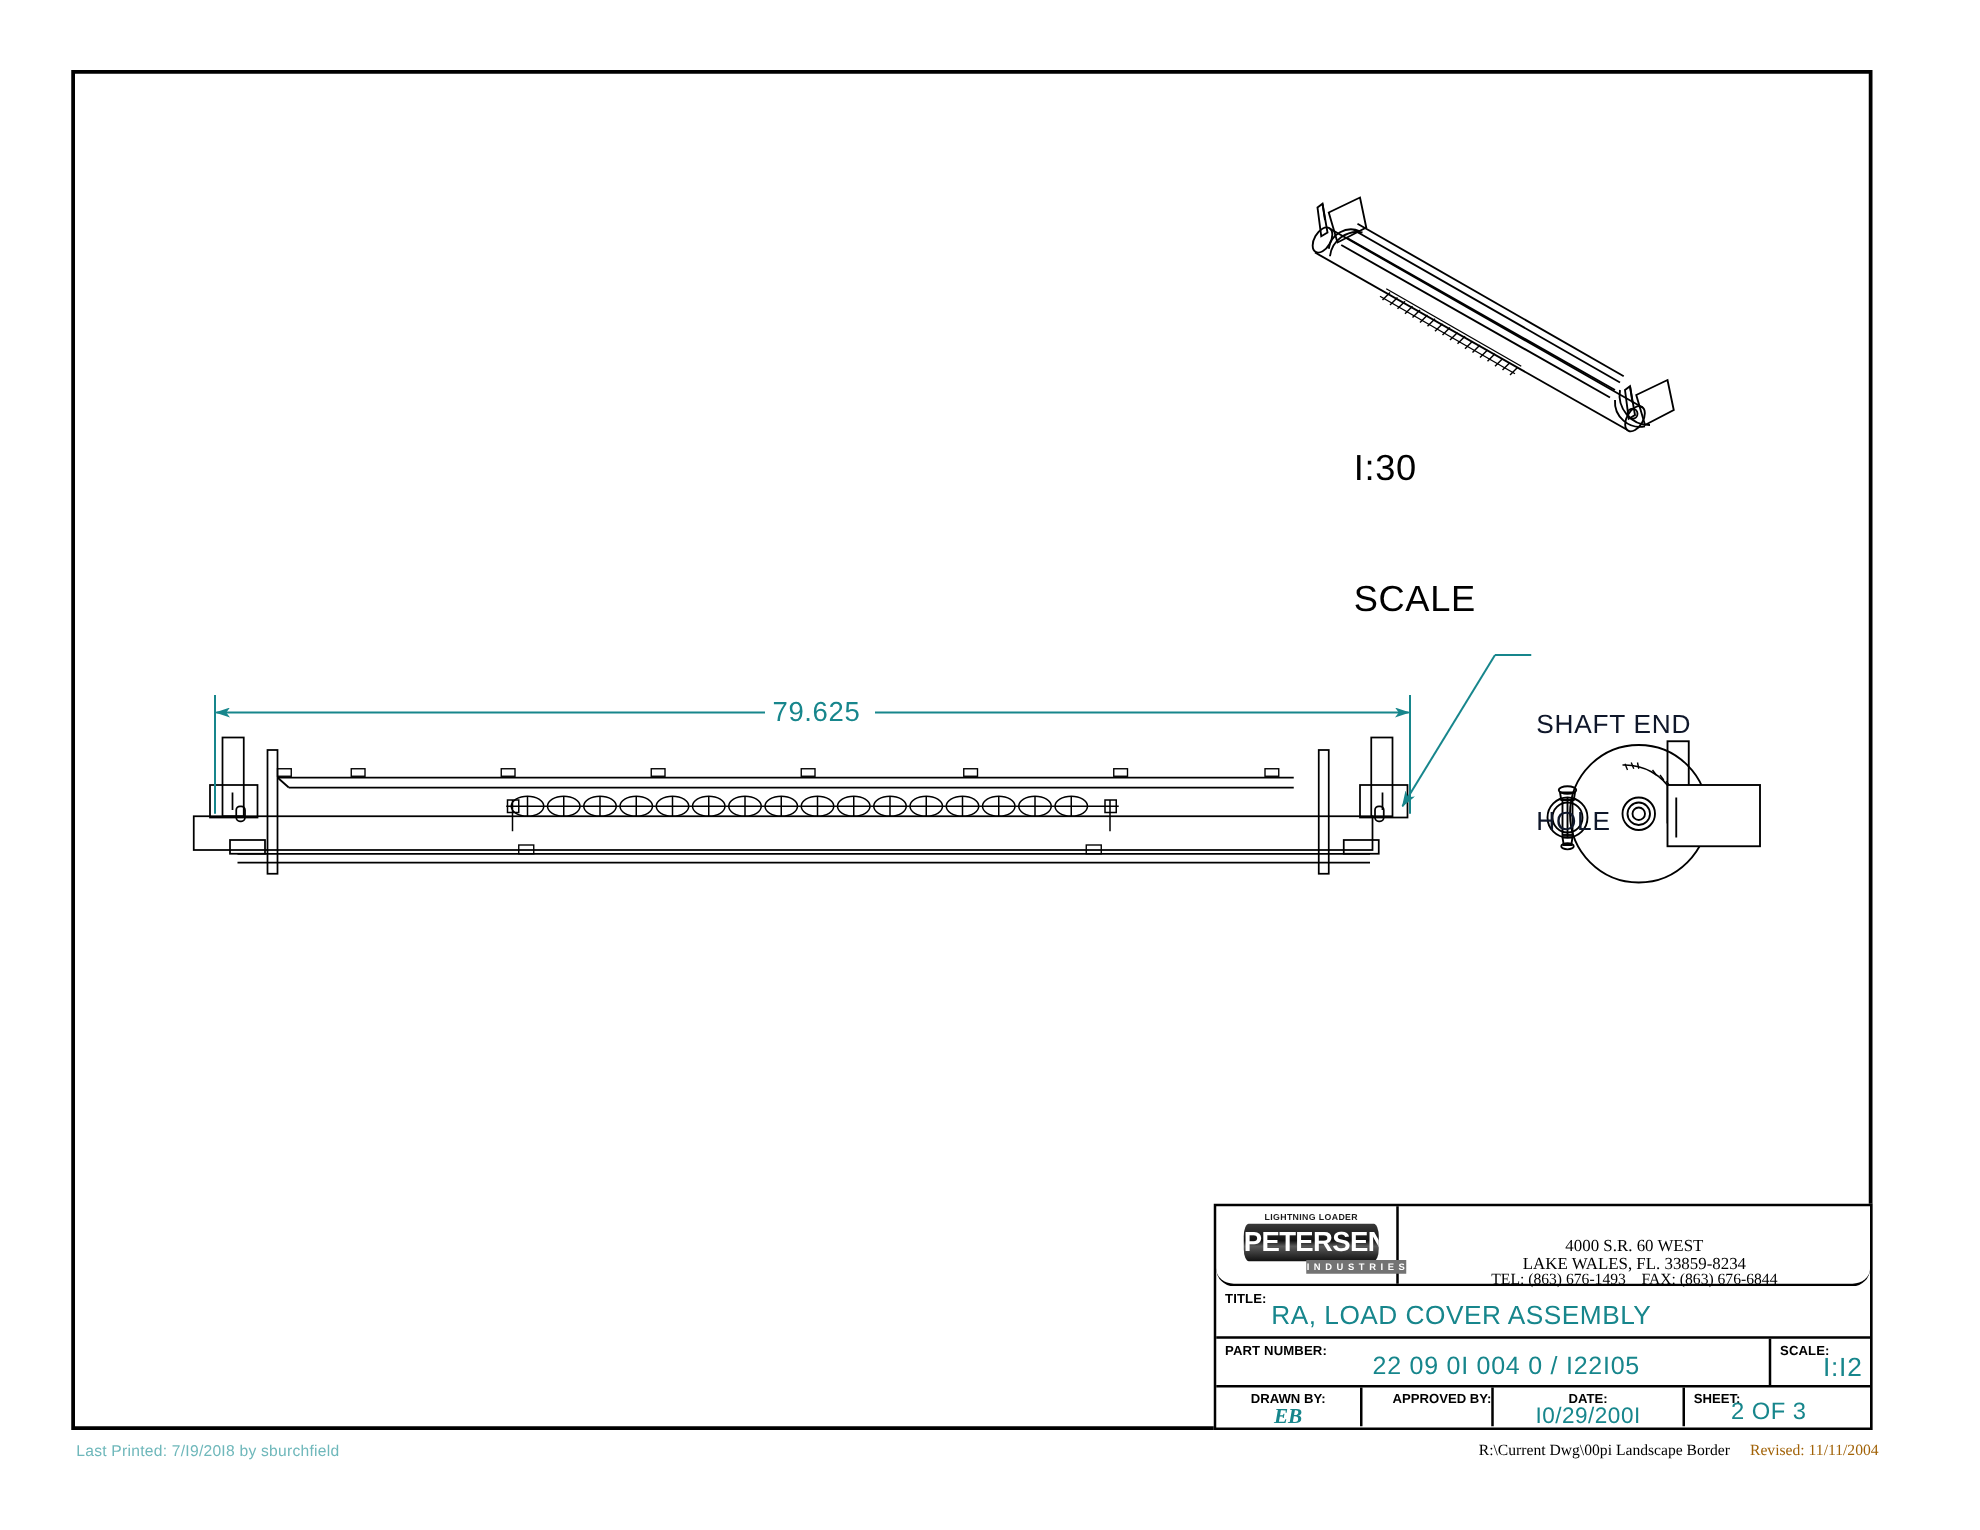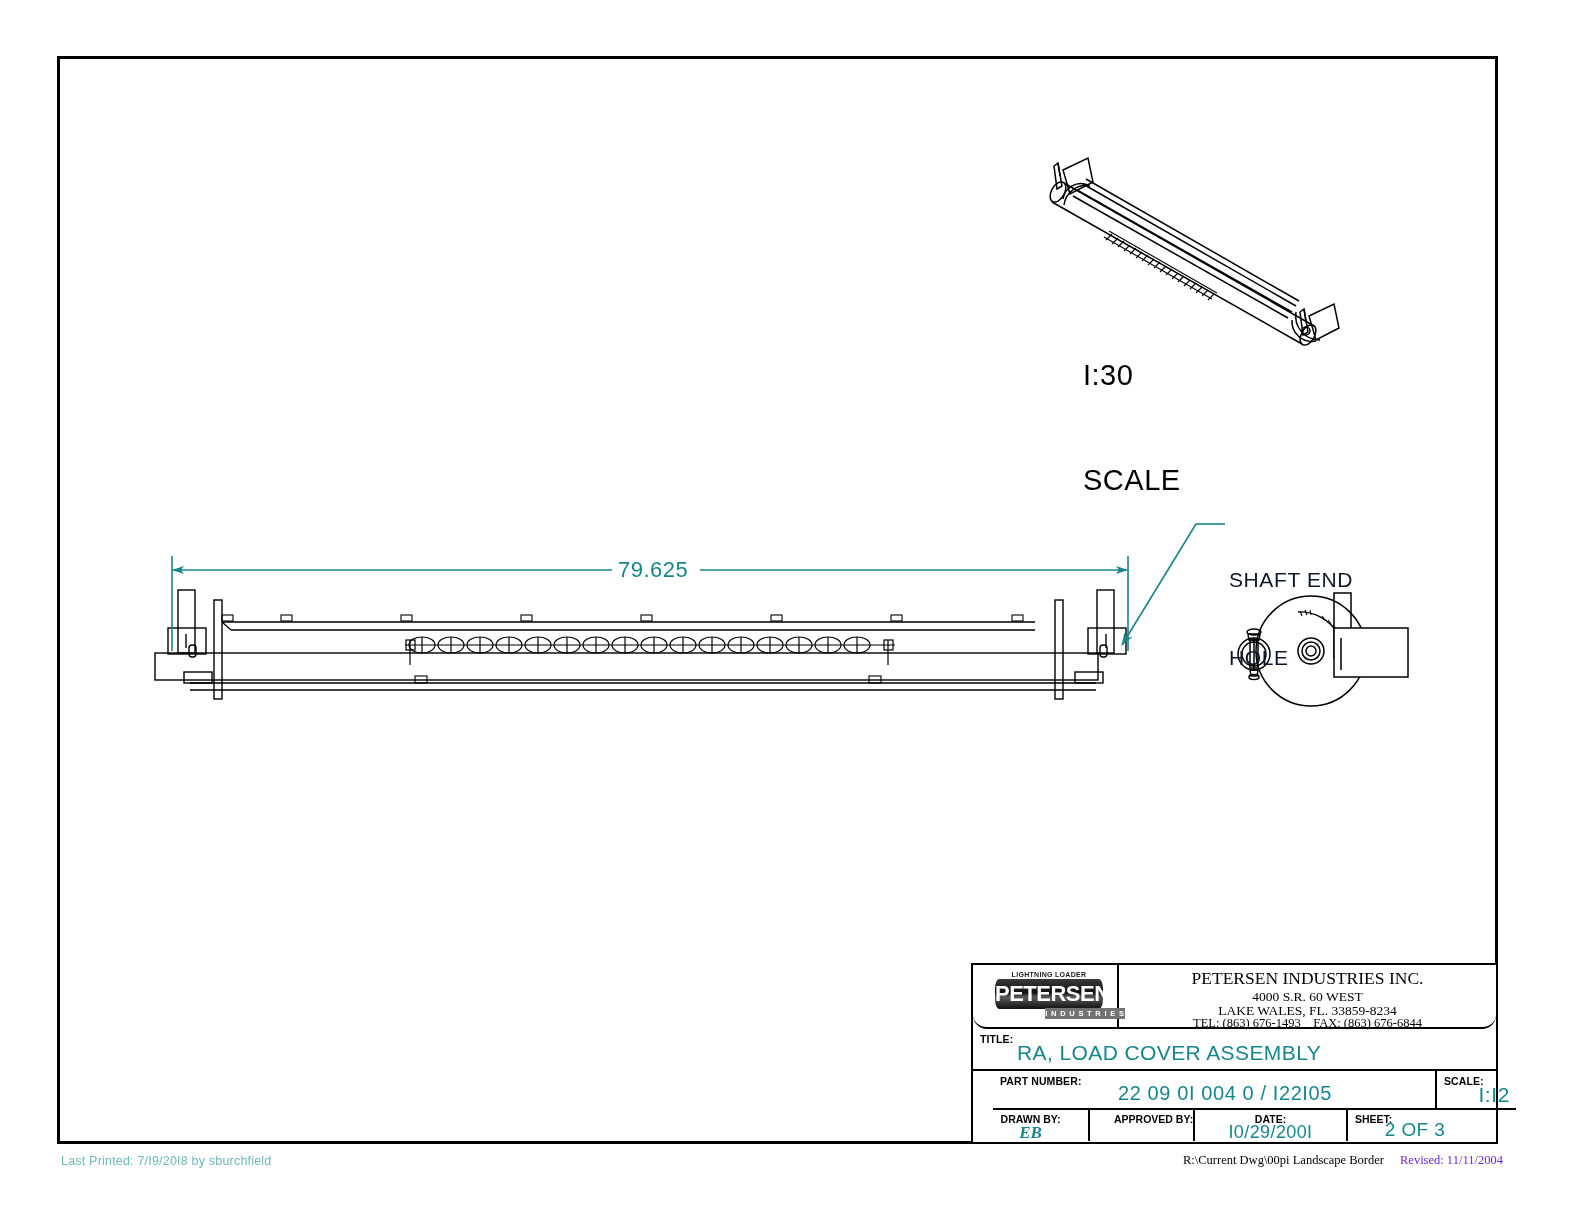--- a/index.html
+++ b/index.html
@@ -81,21 +81,21 @@
     font-size: 12.5px;
     color: #000000;
     font-family: "Liberation Serif", serif;
     white-space: pre;
   }
   #footer-revised {
     position: absolute;
     left: 1400px;
     top: 1153px;
     font-size: 12.5px;
-    color: #6d28d9;
+    color: #a16207;
     font-family: "Liberation Serif", serif;
     white-space: pre;
   }
   
   #title-block {
     position: absolute;
     left: 971px;
     top: 963px;
     width: 527px;
     height: 181px;
@@ -113,21 +113,20 @@
     border-bottom: 2.5px solid #000000;
     border-radius: 14px;
   }
   #tb-row-title {
     height: 42px;
     border-bottom: 2.5px solid #000000;
   }
   #tb-row-partnum {
     height: 39px;
     border-bottom: 2.5px solid #000000;
-    margin-left: 20px;
   }
   #tb-row-bottom {
     height: 31px;
   }
   .tb-cell {
     position: relative;
     box-sizing: border-box;
     height: 100%;
   }
   .tb-divider {
@@ -527,21 +526,20 @@
 
     <div class="tb-row" id="tb-row-company">
       <div class="tb-cell tb-divider" id="tb-logo-cell">
         <div id="logo-wrap">
           <div id="logo-tagline">LIGHTNING LOADER</div>
           <div id="logo-main">PETERSEN</div>
           <div id="logo-sub">I N D U S T R I E S</div>
         </div>
       </div>
       <div class="tb-cell" id="tb-company-cell">
-        <div id="company-name">PETERSEN INDUSTRIES INC.</div>
         <div id="company-addr1">4000 S.R. 60 WEST</div>
         <div id="company-addr2">LAKE WALES, FL. 33859-8234</div>
         <div id="company-contact">TEL: (863) 676-1493    FAX: (863) 676-6844</div>
       </div>
     </div>
 
     <div class="tb-row" id="tb-row-title">
       <div class="tb-cell" id="tb-title-cell">
         <div class="tb-caption">TITLE:</div>
         <div class="tb-value" id="title-value">RA, LOAD COVER ASSEMBLY</div>

